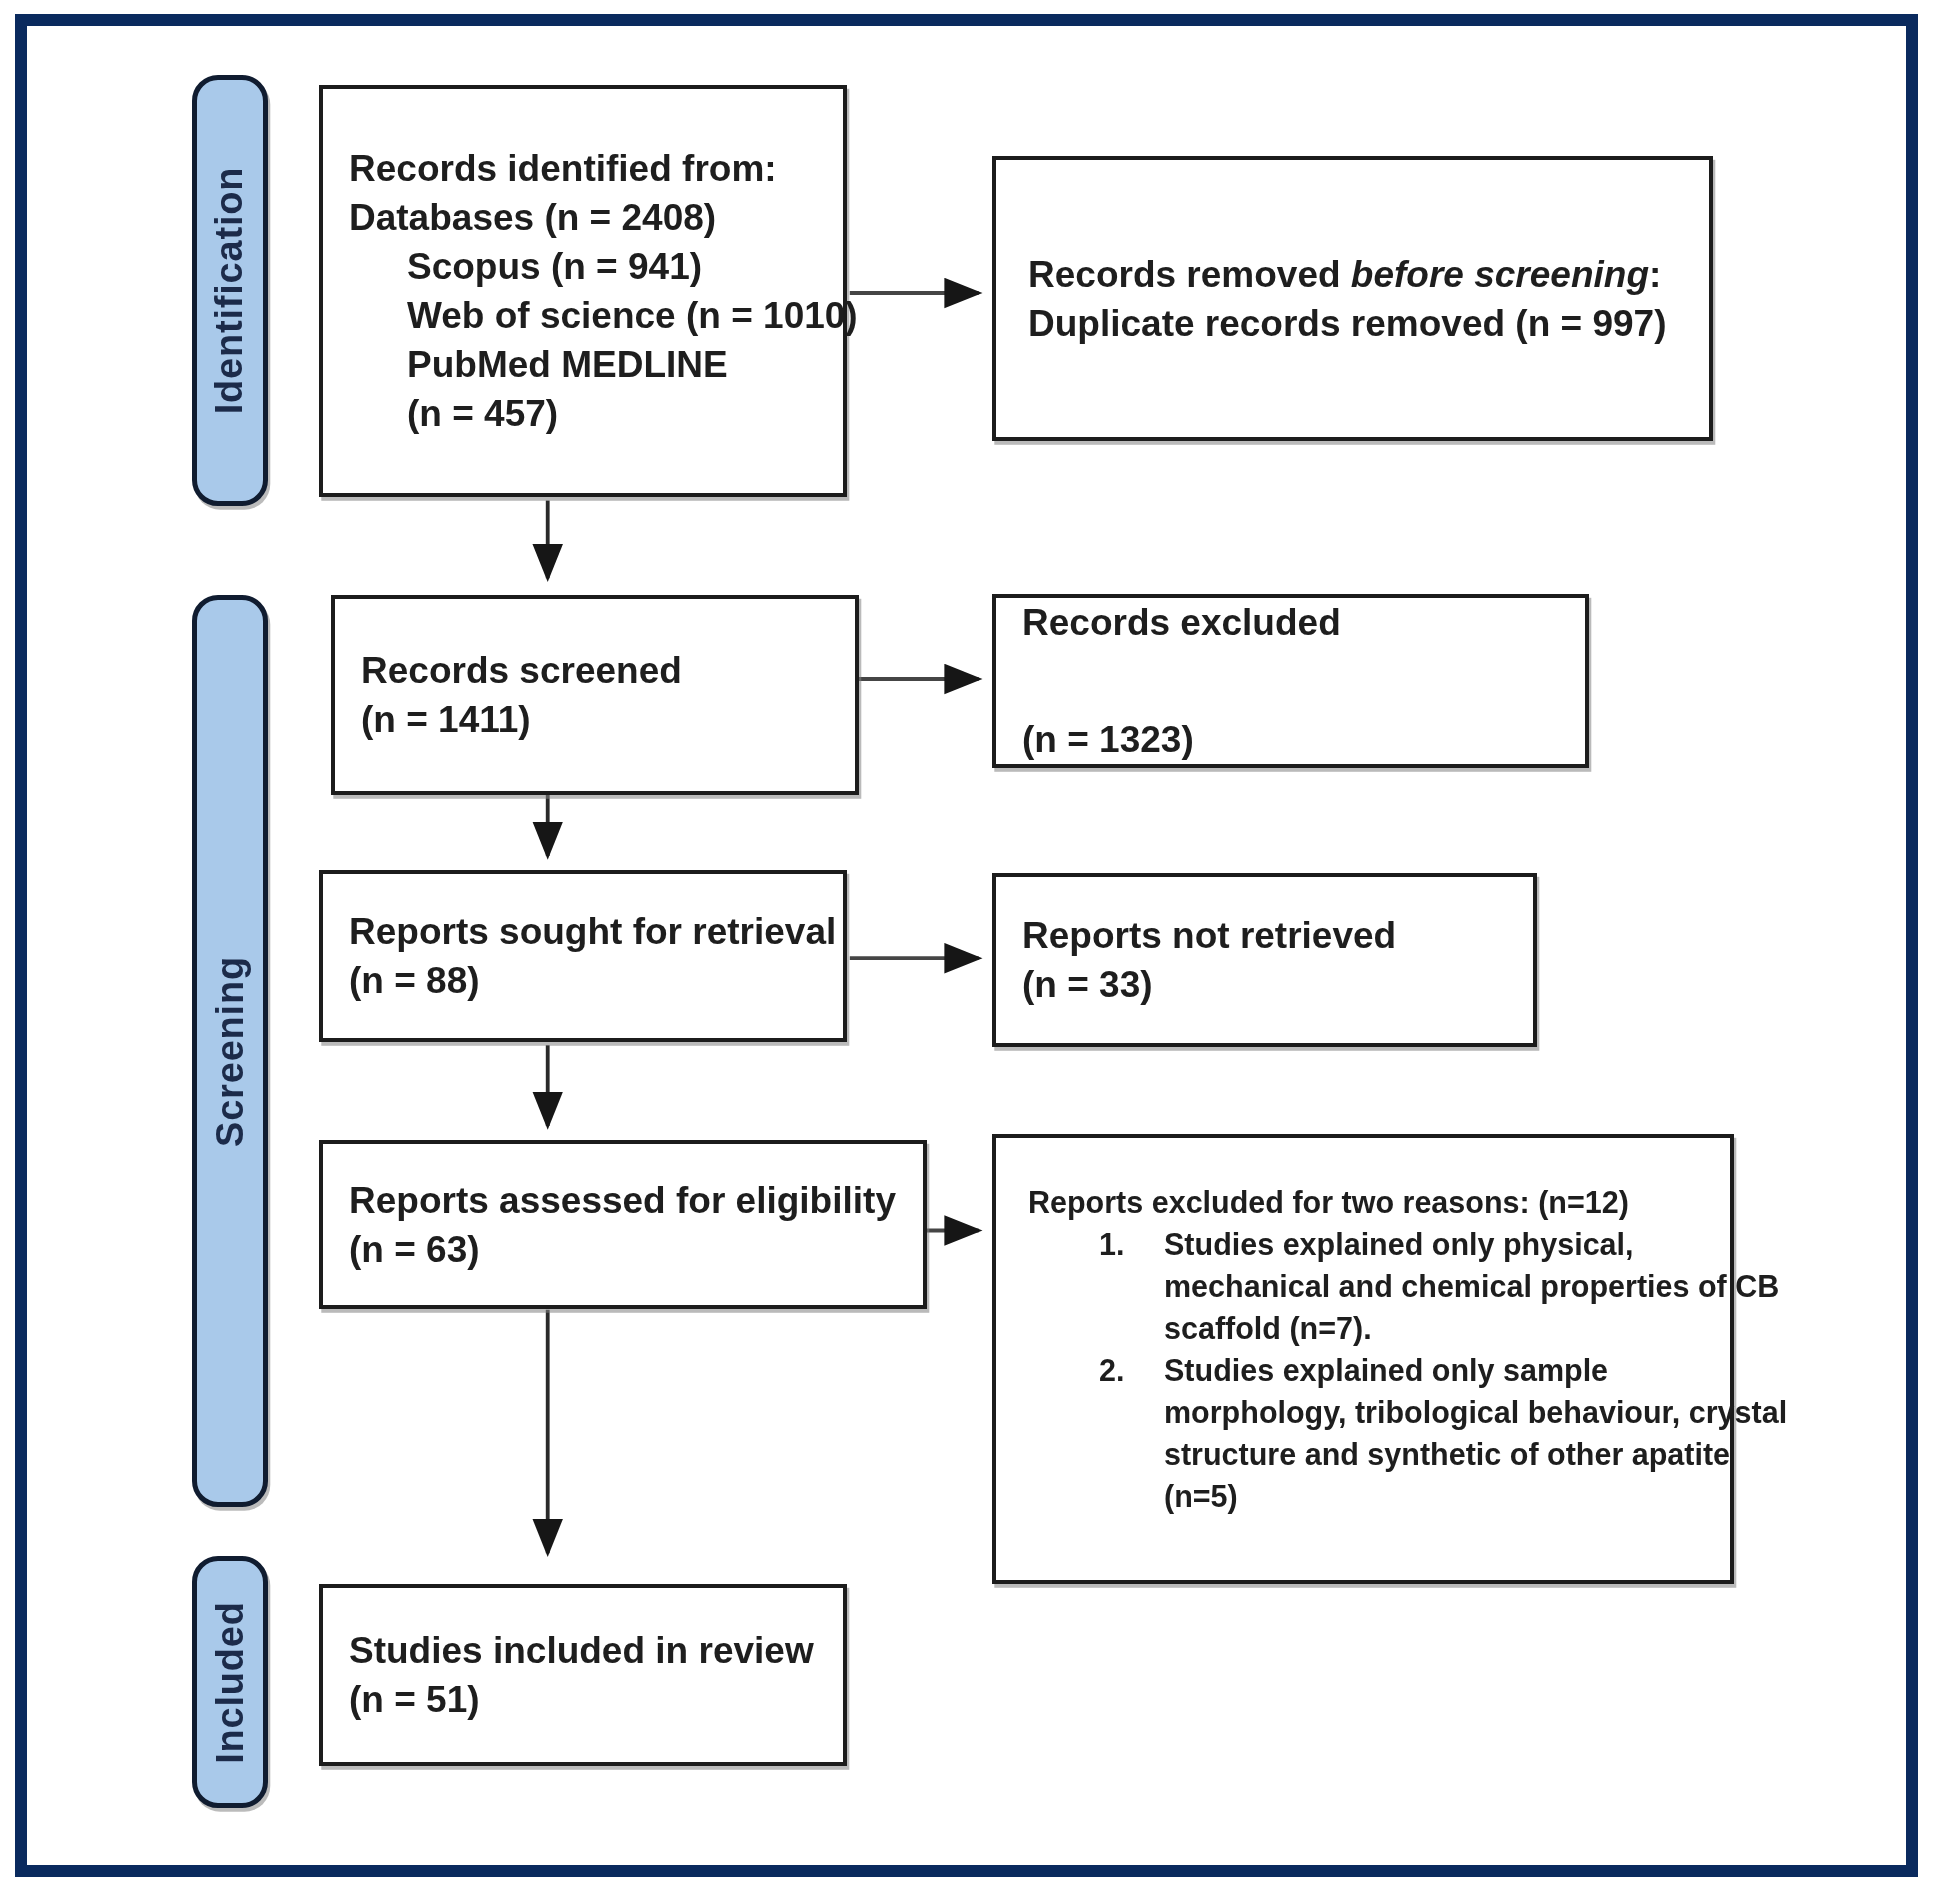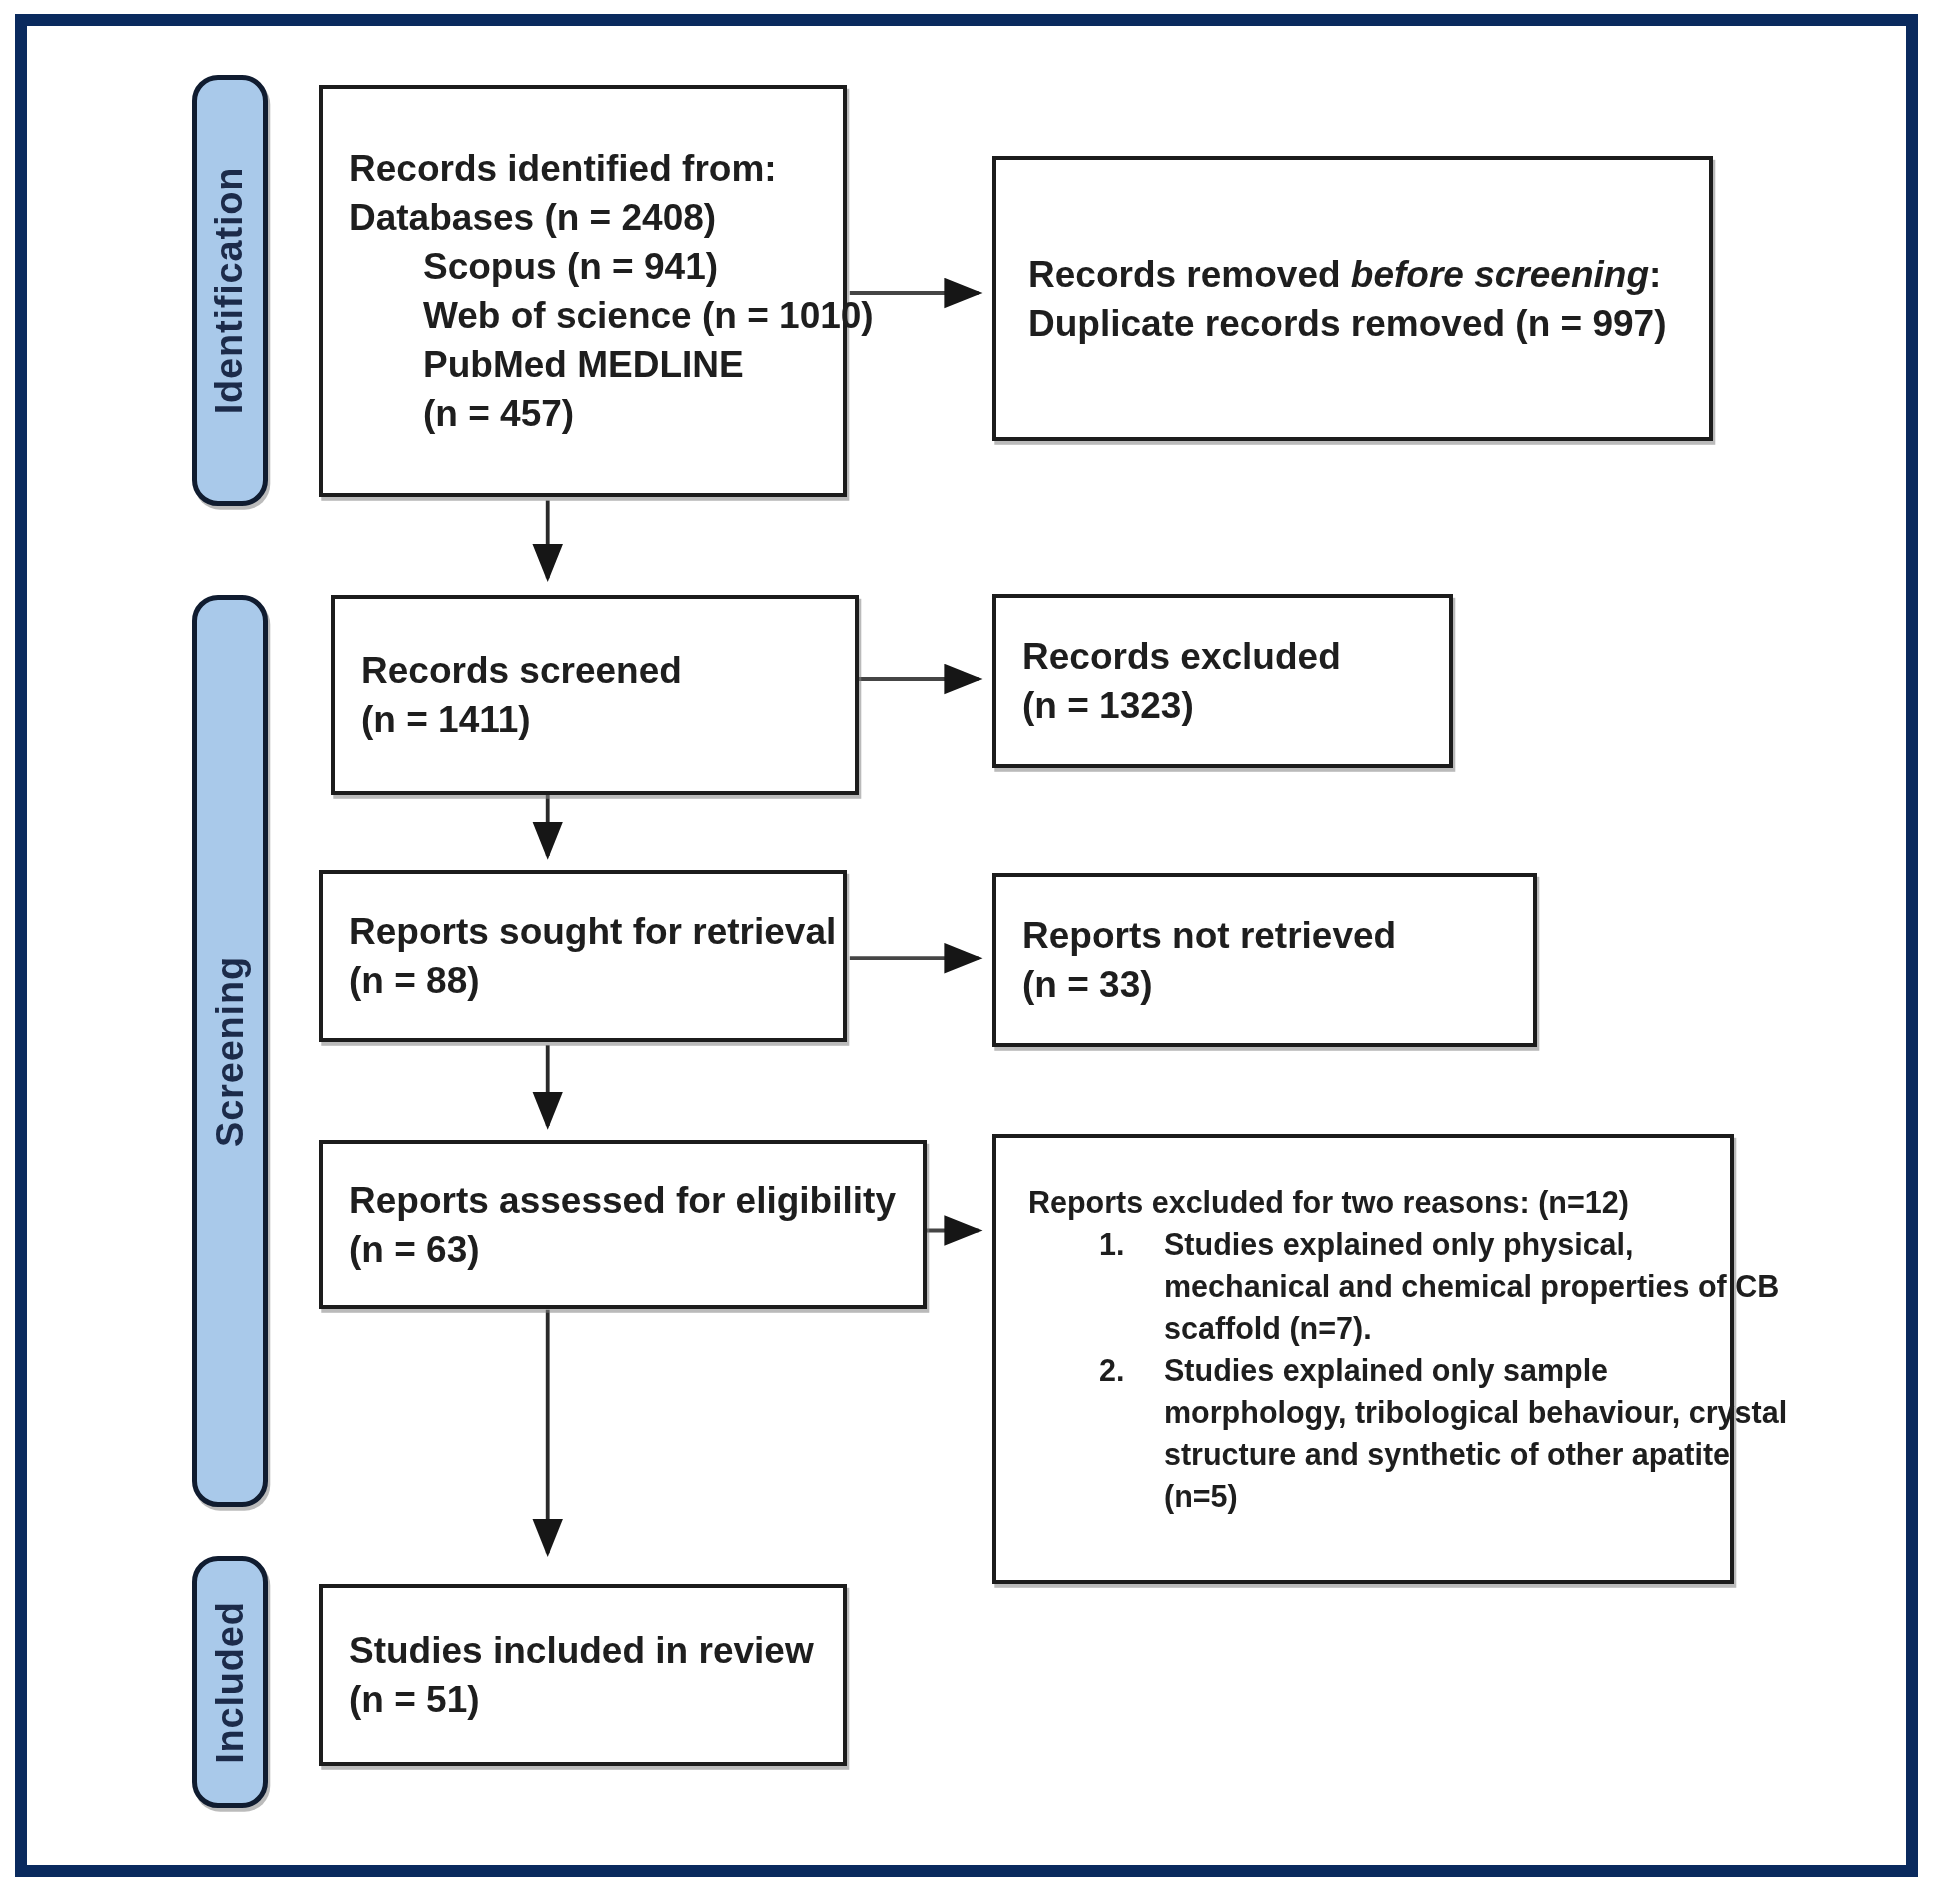--- a/index.html
+++ b/index.html
@@ -25,21 +25,21 @@
     transform:rotate(-90deg);white-space:nowrap;
     font-weight:700;font-size:38px;letter-spacing:0.8px;color:#1c2b4a;
   }
   .fbox{
     position:absolute;box-sizing:border-box;background:#ffffff;
     border:4.6px solid #1c1c1c;box-shadow:2.3px 3.8px 0 rgba(130,130,130,.55);
     display:flex;flex-direction:column;justify-content:center;
     padding:0 20px 0 26px;
     font-size:37px;line-height:49px;color:#1e1e1e;white-space:nowrap;font-weight:bold;
   }
-  .fbox .indent{margin-left:74px;}
+  .fbox .indent{margin-left:58px;}
   .fbox-reasons{
     justify-content:flex-start;
     padding:43px 20px 0 32px;
     font-size:30.5px;line-height:42px;margin-top:28px;
   }
   .reason-item{padding-left:71px;display:grid;grid-template-columns:65px 1fr;}
   .reason-lines{min-width:0;}
   .em{font-style:italic;}
 </style>
 </head>
@@ -87,21 +87,21 @@
   <div class="fbox" style="left:992px;top:156px;width:721px;height:285px;padding-left:32px;">
     <div><span>Records removed </span><span class="em">before screening</span><span>:</span></div>
     <div>Duplicate records removed (n = 997)</div>
   </div>
 
   <div class="fbox" style="left:331px;top:595px;width:528px;height:200px;">
     <div>Records screened</div>
     <div>(n = 1411)</div>
   </div>
 
-  <div class="fbox" style="left:992px;top:594px;width:461px;height:174px;">
+  <div class="fbox" style="left:992px;top:594px;width:597px;height:174px;justify-content:space-between;">
     <div>Records excluded</div>
     <div>(n = 1323)</div>
   </div>
 
   <div class="fbox" style="left:319px;top:870px;width:528px;height:172px;">
     <div>Reports sought for retrieval</div>
     <div>(n = 88)</div>
   </div>
 
   <div class="fbox" style="left:992px;top:873px;width:545px;height:174px;">

